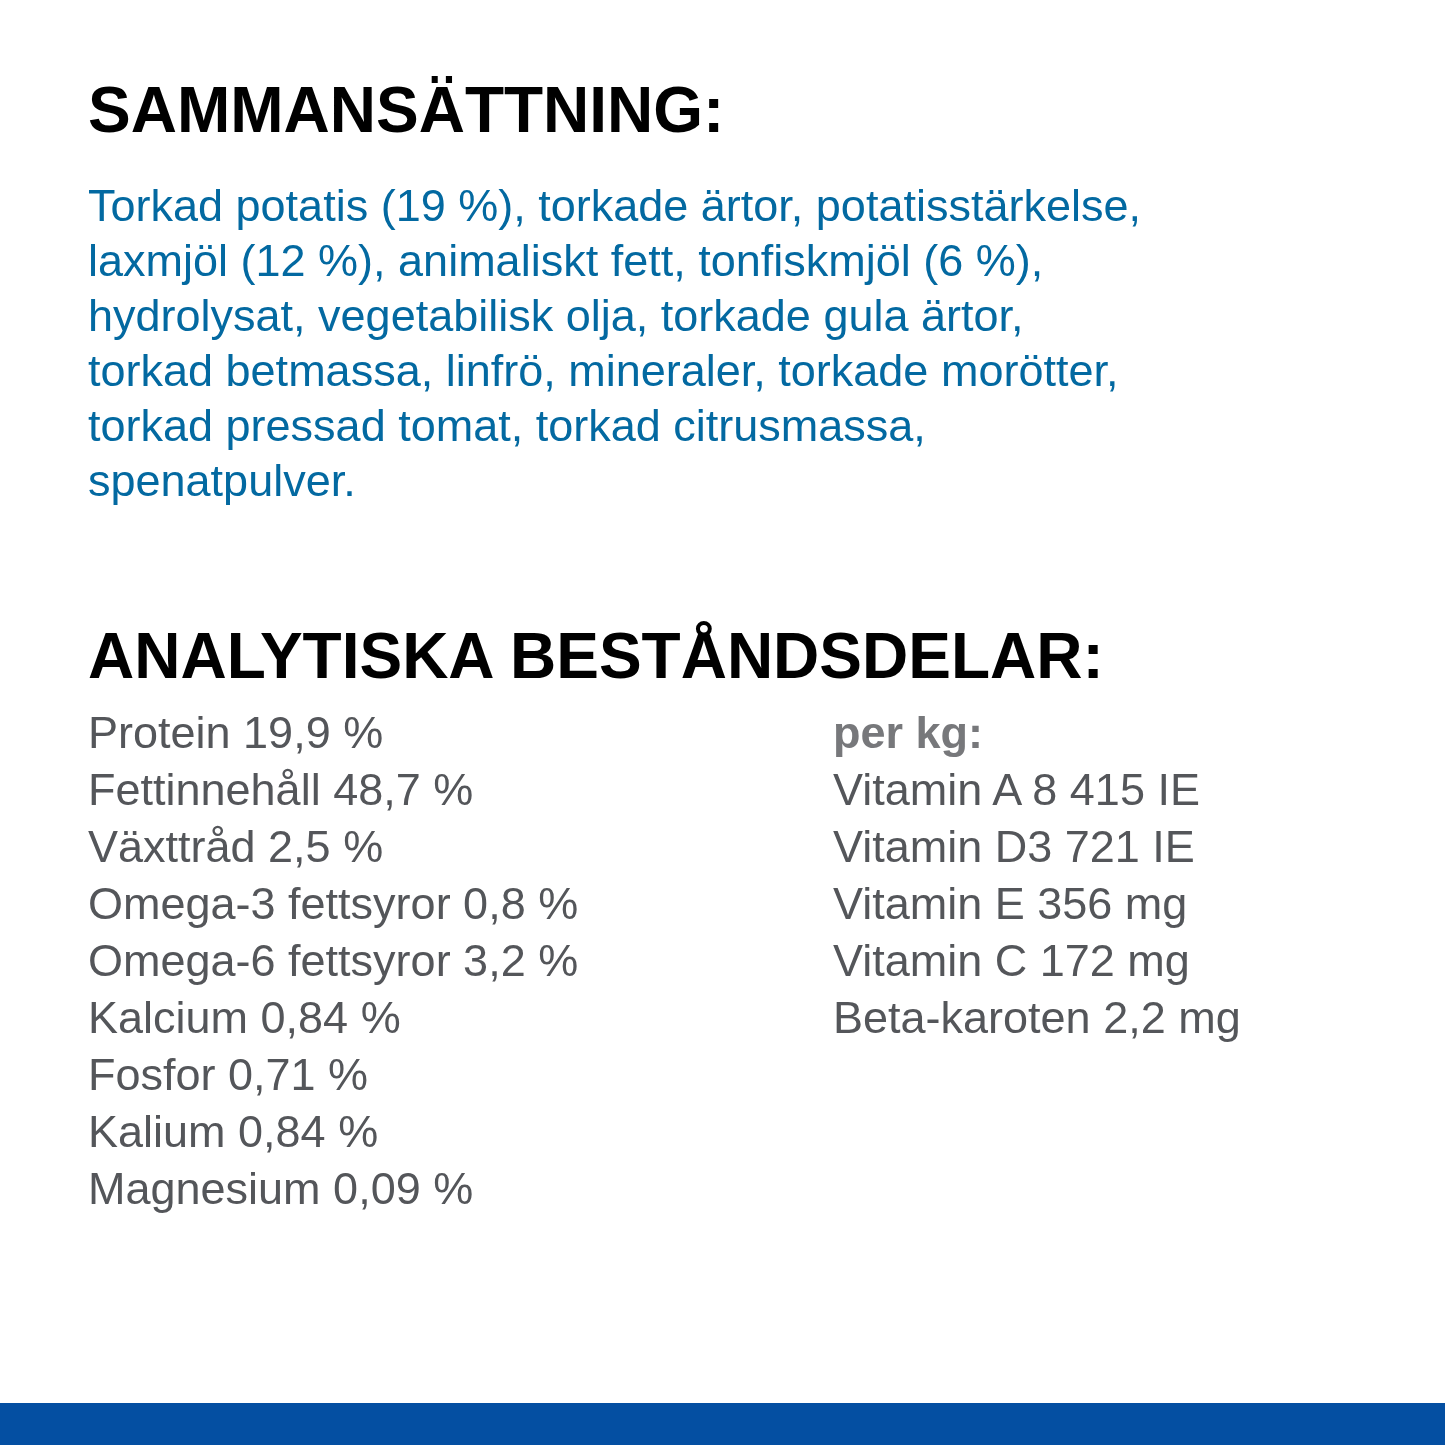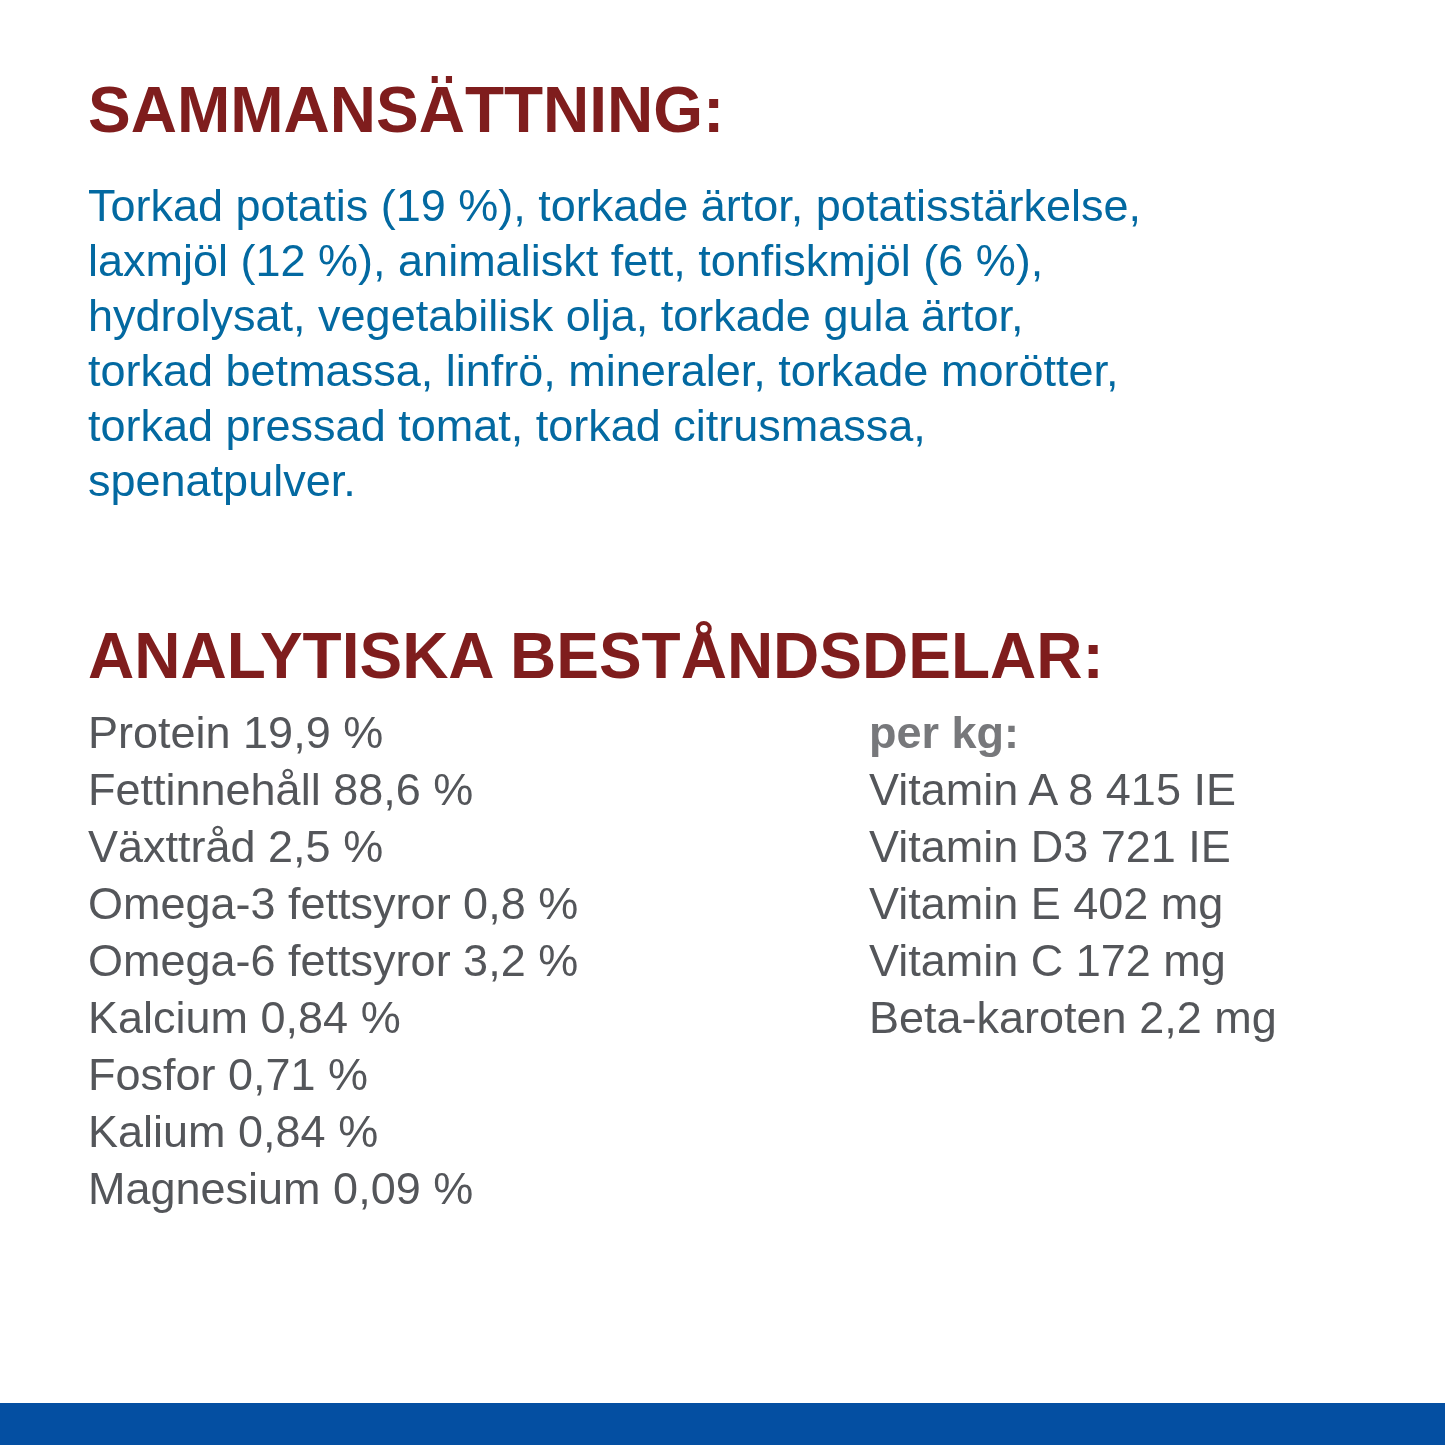--- a/index.html
+++ b/index.html
@@ -15,21 +15,21 @@
     background: #ffffff;
     overflow: hidden;
   }
   .section-heading {
     position: absolute;
     left: 88px;
     font-weight: 700;
     font-size: 64px;
     line-height: 1;
     letter-spacing: 0px;
-    color: #7f1d1d;
+    color: #000000;
     white-space: nowrap;
   }
   #composition-heading { top: 78px; }
   #analytical-heading  { top: 604px; margin-top: 20px; }
 
   .ingredients {
     position: absolute;
     left: 88px;
     top: 178px;
     width: 1330px;
@@ -39,21 +39,20 @@
   }
   .ingredients .line { white-space: nowrap; }
 
   .columns {
     position: absolute;
     left: 88px;
     top: 704px;
     width: 1330px;
     display: flex;
     flex-direction: row;
-    gap: 36px;
   }
   .col-left  { width: 745px; flex: 0 0 745px; }
   .col-right { flex: 1 1 auto; }
   .nutrient-line {
     font-size: 45px;
     line-height: 57px;
     color: #54565a;
     white-space: nowrap;
   }
   .col-right-heading {
@@ -87,35 +86,35 @@
     <div class="line">torkad pressad tomat, torkad citrusmassa,</div>
     <div class="line">spenatpulver.</div>
   </div>
 
   <div class="section-heading" id="analytical-heading">ANALYTISKA BESTÅNDSDELAR:</div>
 
   <div class="columns">
 
     <div class="col-left">
       <div class="nutrient-line">Protein 19,9 %</div>
-      <div class="nutrient-line">Fettinnehåll 88,6 %</div>
+      <div class="nutrient-line">Fettinnehåll 48,7 %</div>
       <div class="nutrient-line">Växttråd 2,5 %</div>
       <div class="nutrient-line">Omega-3 fettsyror 0,8 %</div>
       <div class="nutrient-line">Omega-6 fettsyror 3,2 %</div>
       <div class="nutrient-line">Kalcium 0,84 %</div>
       <div class="nutrient-line">Fosfor 0,71 %</div>
       <div class="nutrient-line">Kalium 0,84 %</div>
       <div class="nutrient-line">Magnesium 0,09 %</div>
     </div>
 
     <div class="col-right">
       <div class="col-right-heading">per kg:</div>
       <div class="nutrient-line">Vitamin A 8 415 IE</div>
       <div class="nutrient-line">Vitamin D3 721 IE</div>
-      <div class="nutrient-line">Vitamin E 402 mg</div>
+      <div class="nutrient-line">Vitamin E 356 mg</div>
       <div class="nutrient-line">Vitamin C 172 mg</div>
       <div class="nutrient-line">Beta-karoten 2,2 mg</div>
     </div>
 
   </div>
 
   <div class="bottom-bar"></div>
 
 </div>
 

